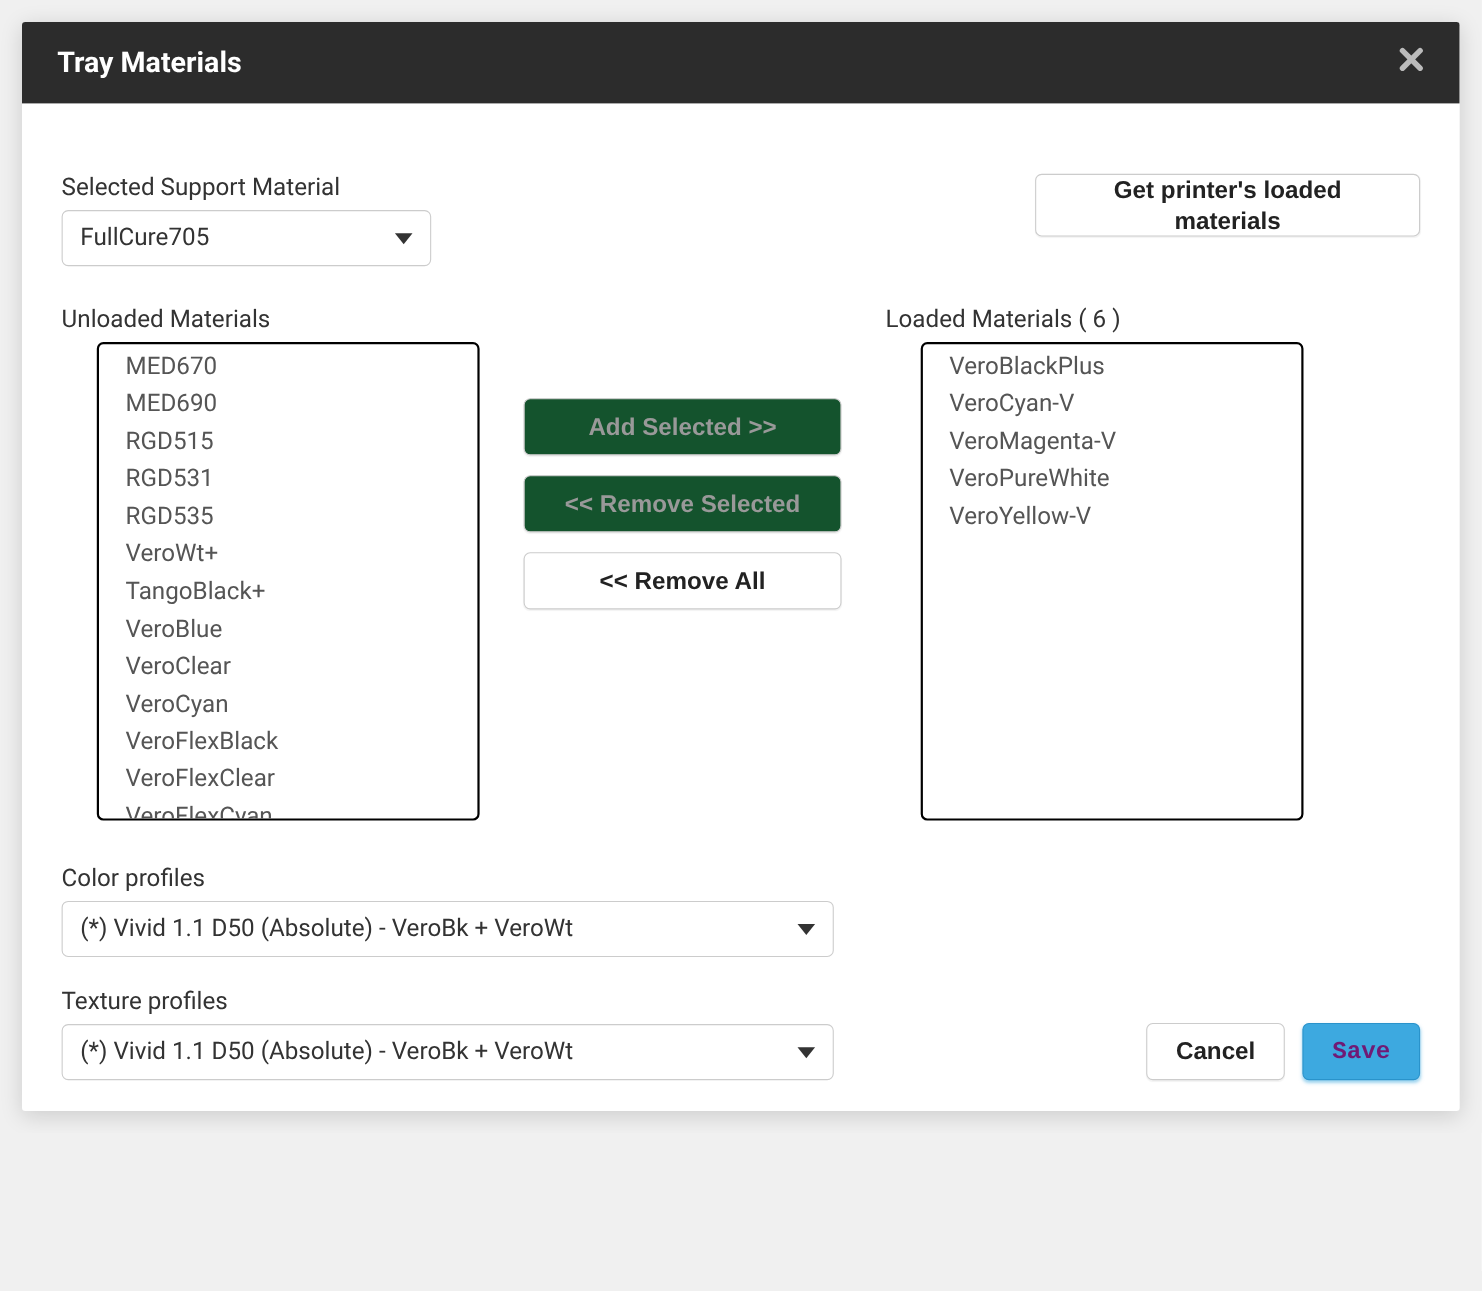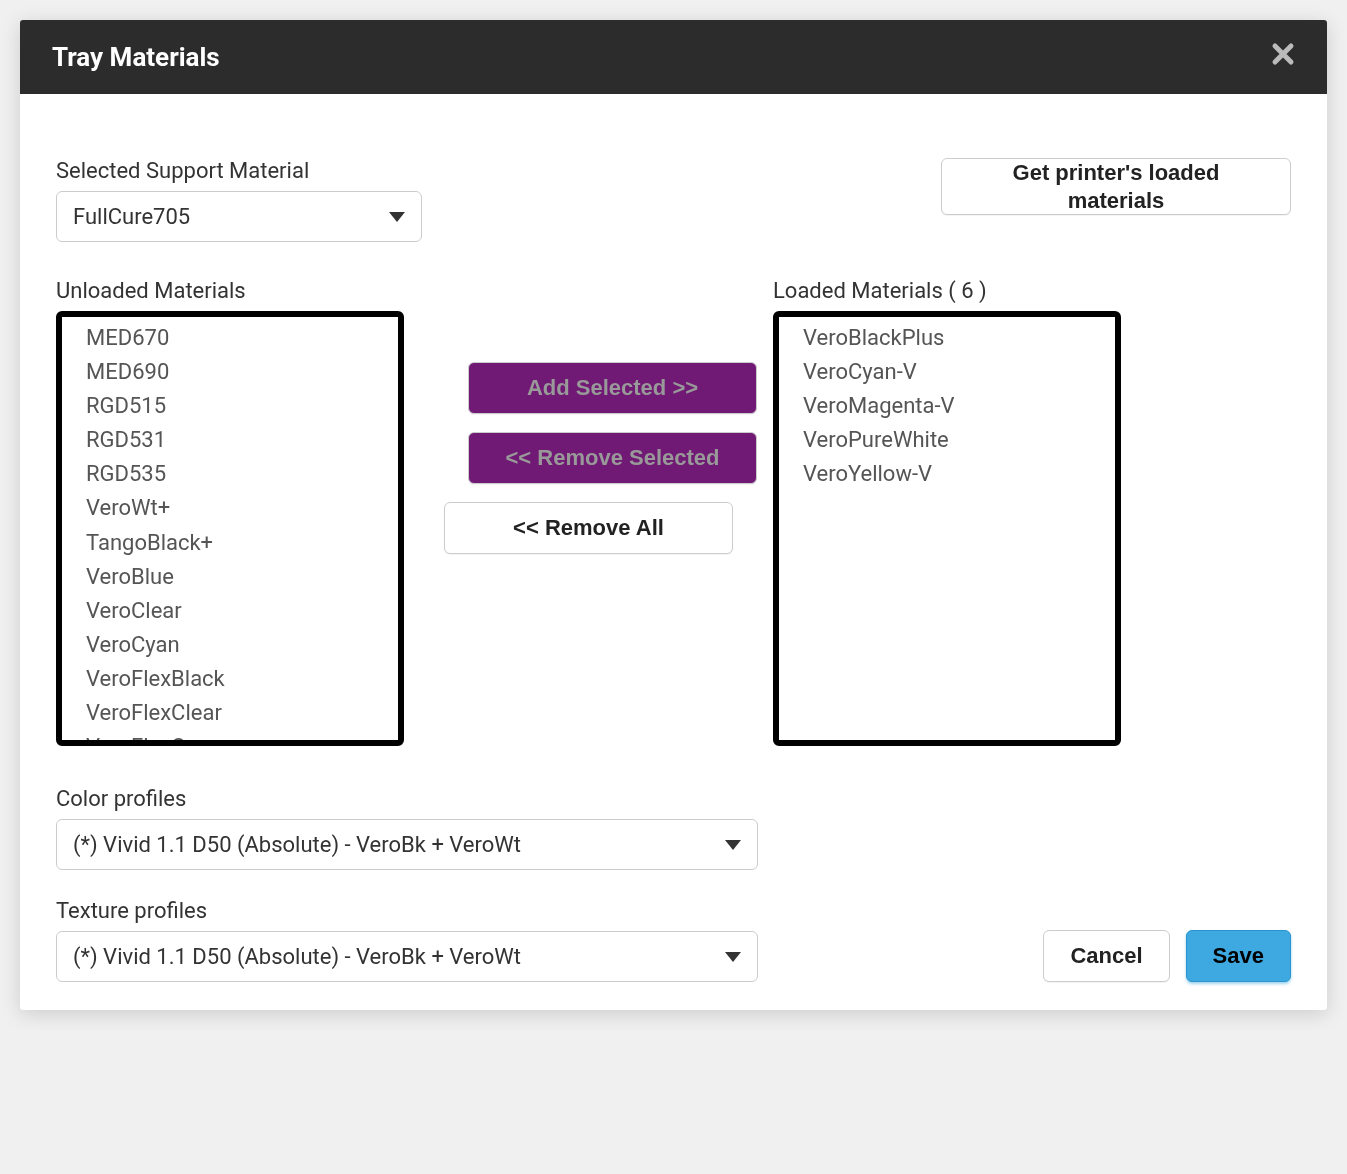--- a/index.html
+++ b/index.html
@@ -43,21 +43,21 @@
     gap: 16px;
     margin-top: 28px;
   }
   .field-label {
     font-size: 22px;
     color: #333;
     margin-bottom: 8px;
   }
   .select-wrap {
     position: relative;
-    width: 366px;
+    width: 336px;
   }
   .select-wrap.wide { width: 702px; }
   .select-box {
     border: 1px solid #ccc;
     border-radius: 6px;
     padding: 12px 44px 12px 16px;
     font-size: 22px;
     color: #333;
     background: #fff;
     cursor: pointer;
@@ -85,47 +85,48 @@
     text-align: center;
     box-shadow: 0 1px 1px rgba(0,0,0,0.05);
   }
   .btn.wide {
     width: 350px;
     padding: 0 20px;
     line-height: 1.25;
   }
   .btn.disabled {
     color: #999;
-    background: #701a75;
+    background: #14532d;
     cursor: default;
-    margin-left: 24px;
   }
   .btn.primary {
     background: #3da9e0;
     border-color: #2a93cb;
-    color: #000000;
+    color: #701a75;
     box-shadow: 0 2px 3px rgba(61,169,224,0.5);
+    font-family: Liberation Mono, monospace;
   }
   .transfer-row {
     display: flex;
     gap: 40px;
     align-items: flex-start;
     margin-top: 36px;
   }
   .column .field-label { margin-bottom: 8px; }
   .listbox {
-    border: 6px solid #000000;
+    border: 2px solid #000000;
     border-radius: 6px;
     width: 348px;
     height: 435px;
     overflow-y: auto;
     padding: 4px 0 4px 24px;
     color: #555;
     font-size: 22px;
     line-height: 1.55;
+    margin-left: 32px;
   }
   .listbox .item { cursor: default; white-space: nowrap; }
   .transfer-buttons {
     display: flex;
     flex-direction: column;
     gap: 18px;
     margin-top: 84px;
     width: 289px;
   }
   .transfer-buttons .btn { width: 100%; padding: 12px 10px; }

